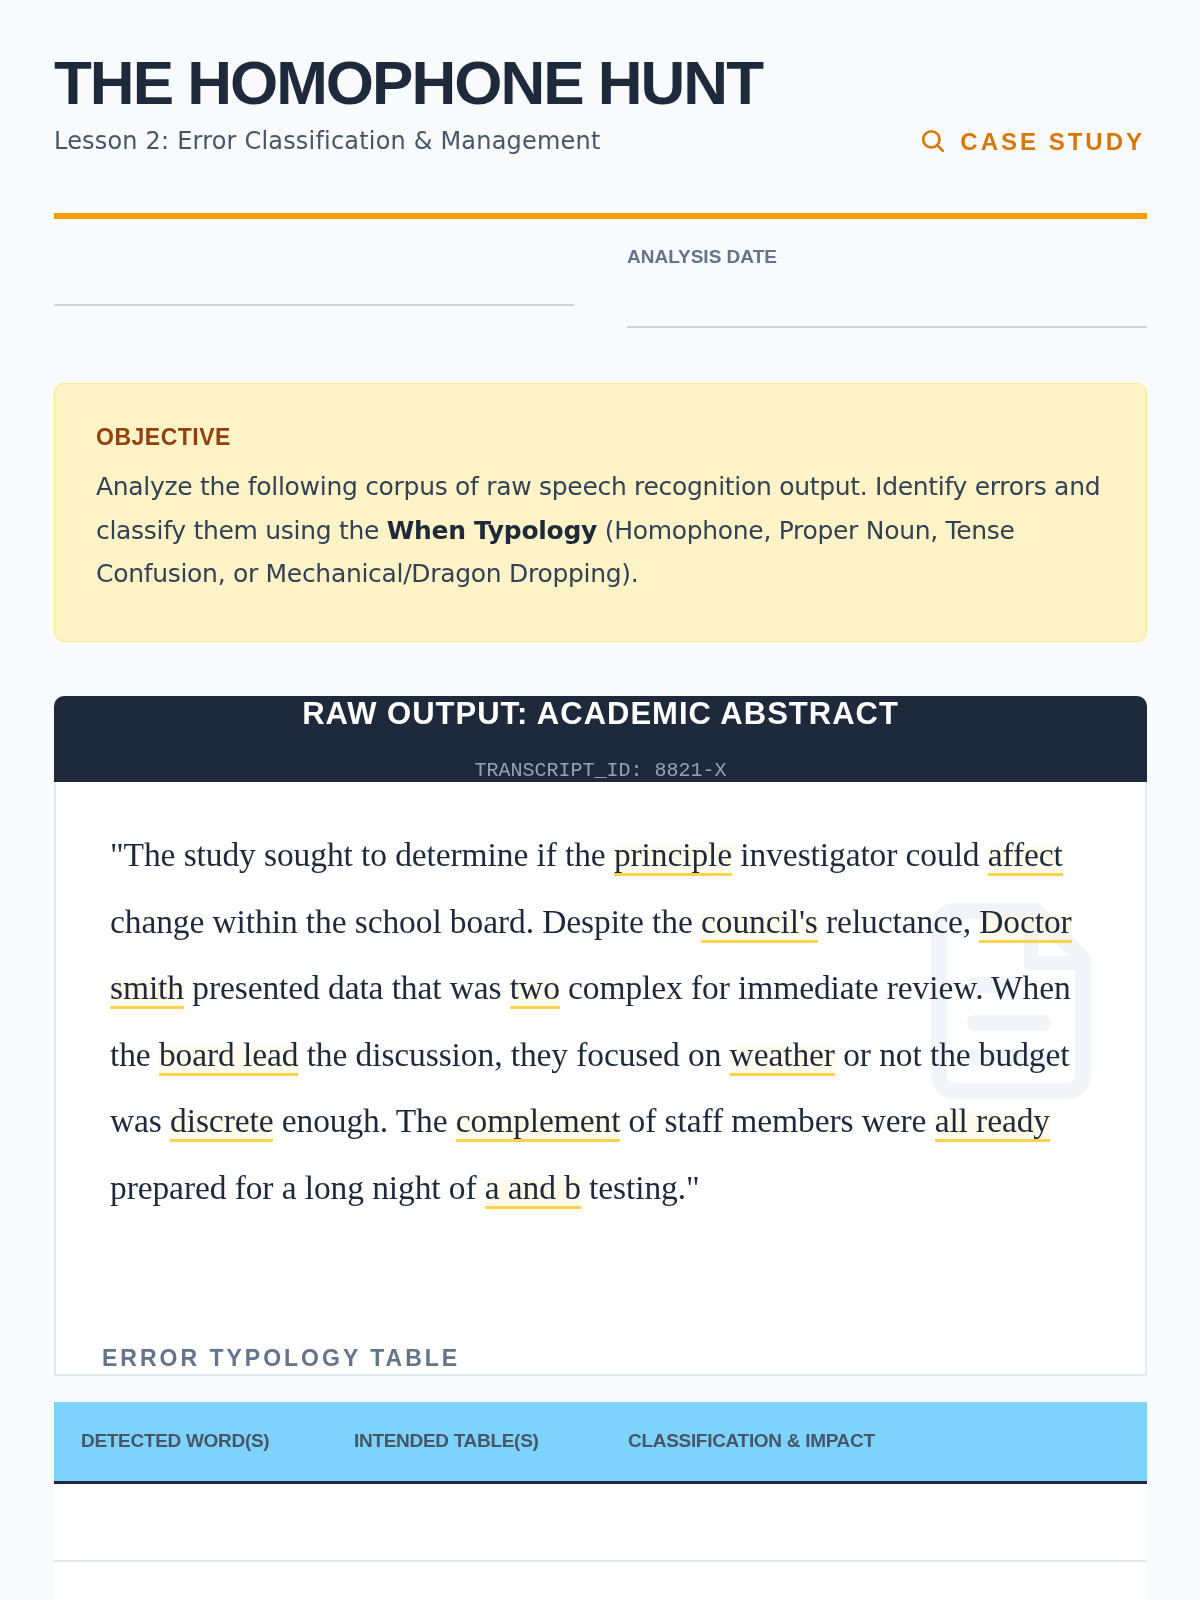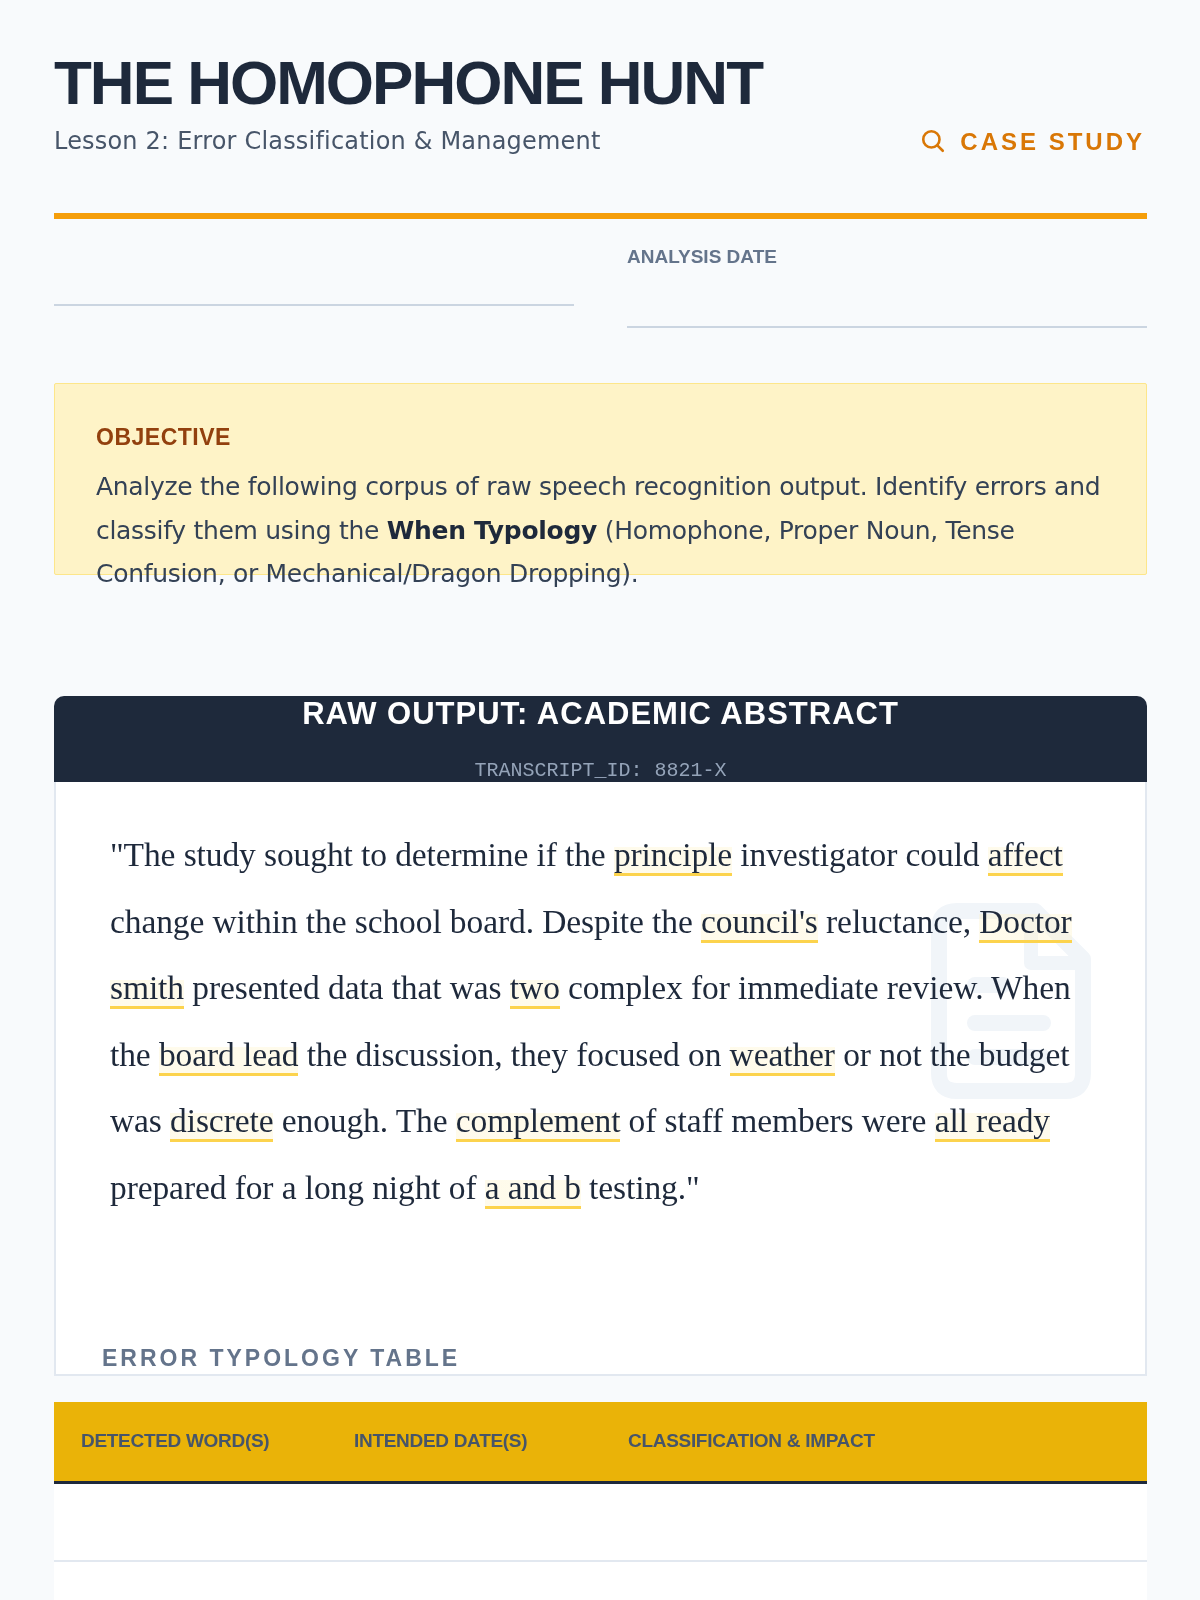--- a/index.html
+++ b/index.html
@@ -41,22 +41,22 @@
       display: block; height: 22px;
     }
     .field-input {
       display: block; width: 100%; margin-top: 30px; height: 30px;
       border: none; border-bottom: 2px solid #cbd5e1; background: transparent;
       font-size: 18px; font-family: "Liberation Sans", sans-serif; outline: none;
     }
 
     
     .objective {
-      position: absolute; top: 383px; left: 0; width: 1093px; height: 192px;
-      background: #fef3c7; border: 1px solid #fde68a; border-radius: 2px;
+      position: absolute; top: 383px; left: 0; width: 1093px; height: 259px;
+      background: #fef3c7; border: 1px solid #fde68a; border-radius: 10px;
       padding: 40px 40px 0 41px;
     }
     .obj-label { font-weight: 700; font-size: 23px; color: #92400e; letter-spacing: 0.5px; }
     .obj-text {
       margin-top: 14px; font-family: "DejaVu Sans", sans-serif; font-size: 25px; line-height: 43.5px;
       color: #334155; letter-spacing: -0.3px;
     }
     .obj-text b { color: #1e293b; font-weight: 700; }
 
     
@@ -87,21 +87,21 @@
       padding-bottom: 0;
     }
 
     
     .table-section { position: absolute; top: 1345px; left: 0; width: 1093px; }
     .section-title { font-weight: 700; font-size: 23px; color: #64748b; letter-spacing: 3px; padding-left: 48px; }
     .typology-table {
       margin-top: 30px; width: 1093px; border-collapse: collapse; background: #ffffff;
     }
     .typology-table th {
-      background: #eab308; height: 80px; text-align: left; padding: 0 0 0 27px;
+      background: #7dd3fc; height: 80px; text-align: left; padding: 0 0 0 27px;
       font-weight: 700; font-size: 19px; color: #475569; letter-spacing: -0.3px;
       border-bottom: 3px solid #1e293b;
     }
     .typology-table th.c1 { width: 273px; }
     .typology-table th.c2 { width: 274px; }
     .typology-table td { height: 79px; border-bottom: 2px solid #e2e8f0; }
   </style>
 </head>
 <body>
 
@@ -150,21 +150,21 @@
       <p class="tr-text" id="tr-text"><span>"The study sought to determine if the </span><span class="err">principle</span><span> investigator could </span><span class="err">affect</span><span> change within the school board. Despite the </span><span class="err">council's</span><span> reluctance, </span><span class="err">Doctor smith</span><span> presented data that was </span><span class="err">two</span><span> complex for immediate review. When the </span><span class="err">board lead</span><span> the discussion, they focused on </span><span class="err">weather</span><span> or not the budget was </span><span class="err">discrete</span><span> enough. The </span><span class="err">complement</span><span> of staff members were </span><span class="err">all ready</span><span> prepared for a long night of </span><span class="err">a and b</span><span> testing."</span></p>
     </div>
   </div>
 
   <div class="table-section">
     <div class="section-title">ERROR TYPOLOGY TABLE</div>
     <table class="typology-table">
       <thead>
         <tr>
           <th class="c1">DETECTED WORD(S)</th>
-          <th class="c2">INTENDED DATE(S)</th>
+          <th class="c2">INTENDED TABLE(S)</th>
           <th>CLASSIFICATION &amp; IMPACT</th>
         </tr>
       </thead>
       <tbody id="table-body">
           <tr>
             <td></td>
             <td></td>
             <td></td>
           </tr>
           <tr>

